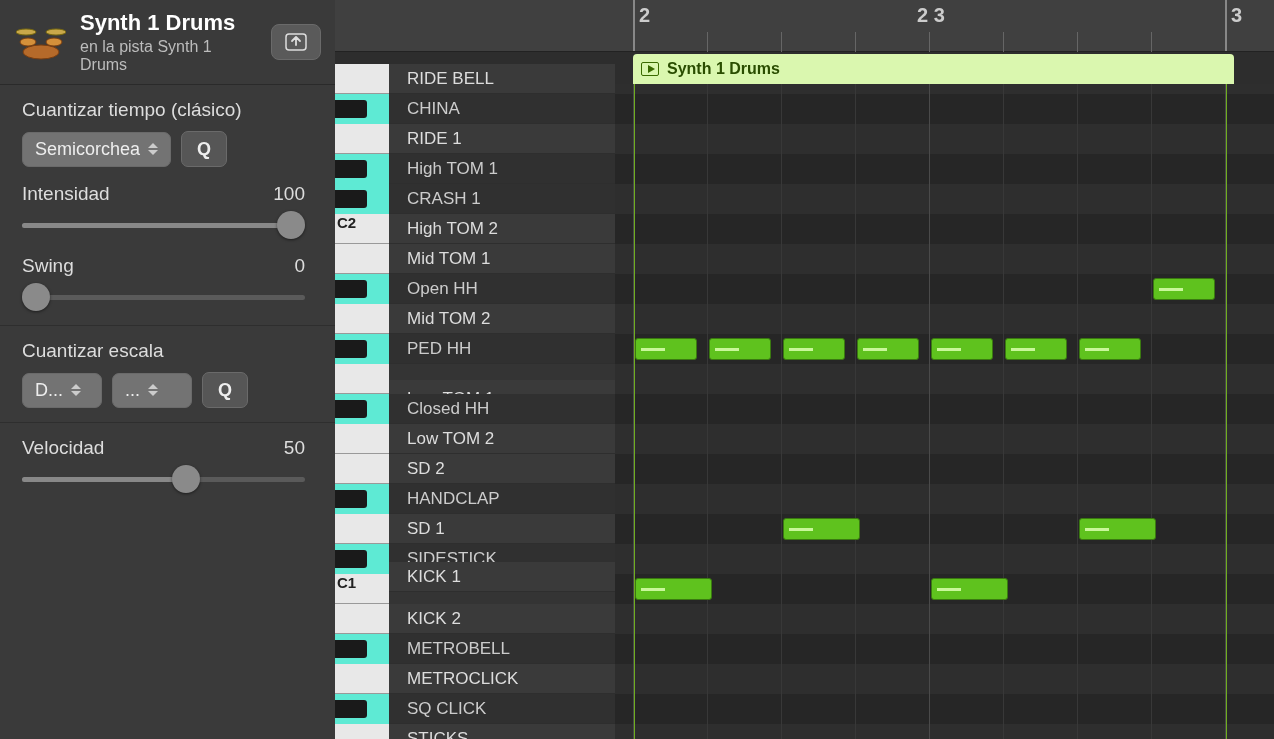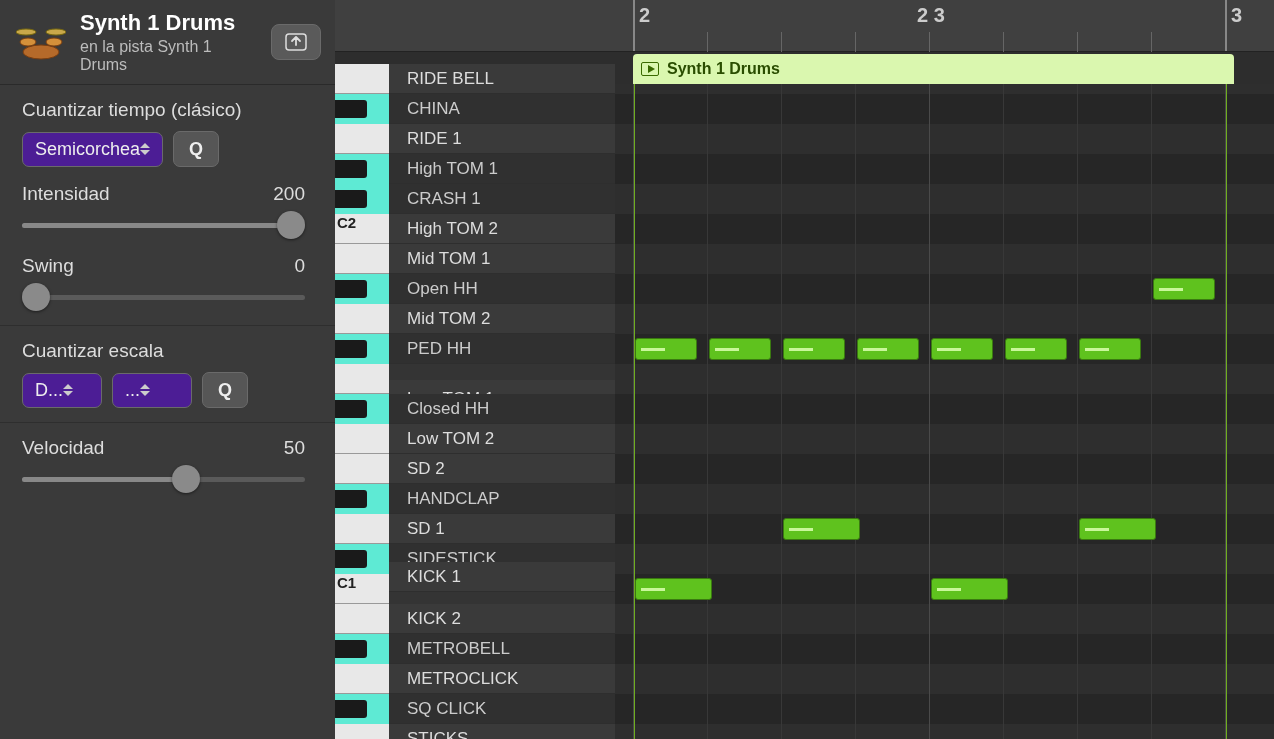--- a/index.html
+++ b/index.html
@@ -8,21 +8,21 @@
 .sidebar { width:335px; height:100%; background:#3a3a3a; display:flex; flex-direction:column; }
 .header { display:flex; align-items:center; padding:10px 14px; gap:12px; border-bottom:1px solid #2a2a2a; }
 .track-icon { width:54px; height:44px; display:flex; align-items:center; justify-content:center; }
 .header-text { flex:1; display:flex; flex-direction:column; }
 .header-title { font-size:22px; font-weight:700; color:#fff; }
 .header-sub { font-size:16px; color:#bcbcbc; margin-top:2px; }
 .sq-btn { width:50px; height:36px; border-radius:8px; background:#5a5a5a; border:1px solid #6a6a6a; display:flex; align-items:center; justify-content:center; cursor:pointer; }
 .section { padding:14px 30px 14px 22px; border-bottom:1px solid #2e2e2e; }
 .section-label { font-size:19px; color:#ddd; margin-bottom:10px; }
 .row { display:flex; align-items:center; gap:10px; }
-.select { background:#4c1d95; border:1px solid #6a6a6a; border-radius:7px; padding:6px 12px; font-size:18px; color:#eee; display:flex; align-items:center; cursor:pointer; }
+.select { background:#737373; border:1px solid #6a6a6a; border-radius:7px; padding:6px 12px; font-size:18px; color:#eee; display:flex; align-items:center; gap:8px; cursor:pointer; }
 .chev { display:inline-flex; flex-direction:column; gap:2px; }
 .chev::before,.chev::after { content:""; width:0; height:0; border-left:5px solid transparent; border-right:5px solid transparent; }
 .chev::before { border-bottom:5px solid #ccc; }
 .chev::after { border-top:5px solid #ccc; }
 .q-btn { width:46px; height:36px; border-radius:7px; background:#565656; border:1px solid #6a6a6a; color:#eee; font-size:18px; font-weight:600; display:flex; align-items:center; justify-content:center; cursor:pointer; }
 .param { display:flex; justify-content:space-between; font-size:19px; color:#ddd; margin-top:16px; margin-bottom:6px; }
 .slider { position:relative; height:28px; display:flex; align-items:center; }
 .track { position:absolute; left:0; right:0; height:5px; background:#5a5a5a; border-radius:3px; }
 .fill { position:absolute; left:0; height:5px; background:#888; border-radius:3px; }
 .thumb { position:absolute; width:28px; height:28px; border-radius:50%; background:#8a8a8a; box-shadow:0 1px 3px rgba(0,0,0,.5); cursor:pointer; }
@@ -90,21 +90,21 @@
       <div class="section-label">Cuantizar tiempo (clásico)</div>
       <div class="row">
         <div class="select">
           <span>Semicorchea</span>
           <span class="chev"></span>
         </div>
         <div class="q-btn">Q</div>
       </div>
       <div class="param">
         <span>Intensidad</span>
-        <span>200</span>
+        <span>100</span>
       </div>
       <div class="slider">
         <div class="track"></div>
           <div class="fill" style="width:100%"></div>
           <div class="thumb" style="left:calc(100% - 28px)"></div>
       </div>
       <div class="param">
         <span>Swing</span>
         <span>0</span>
       </div>

